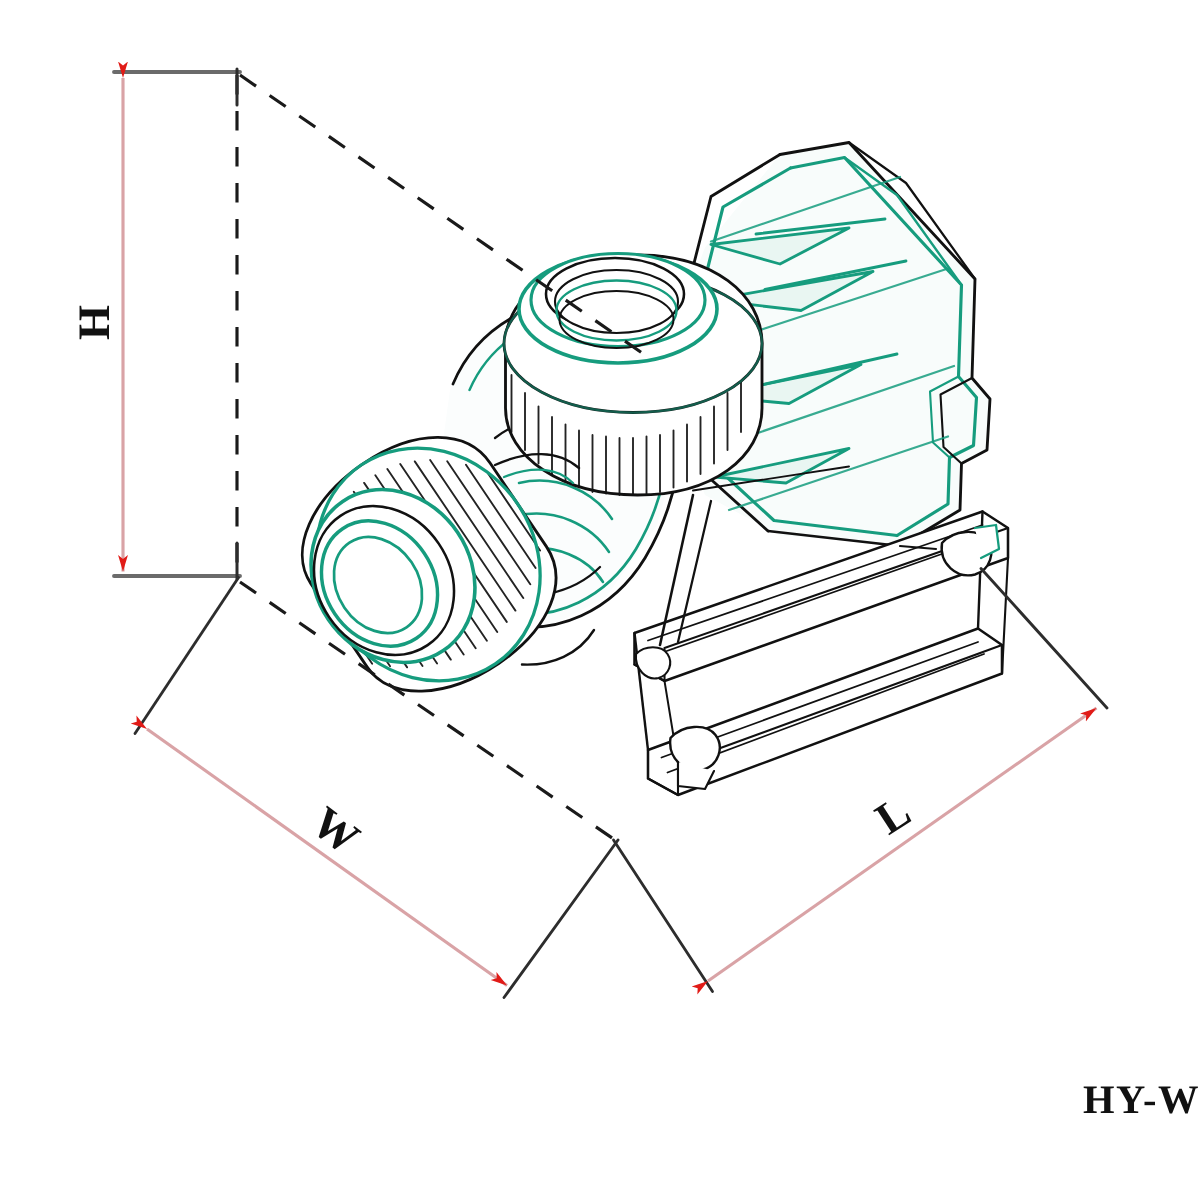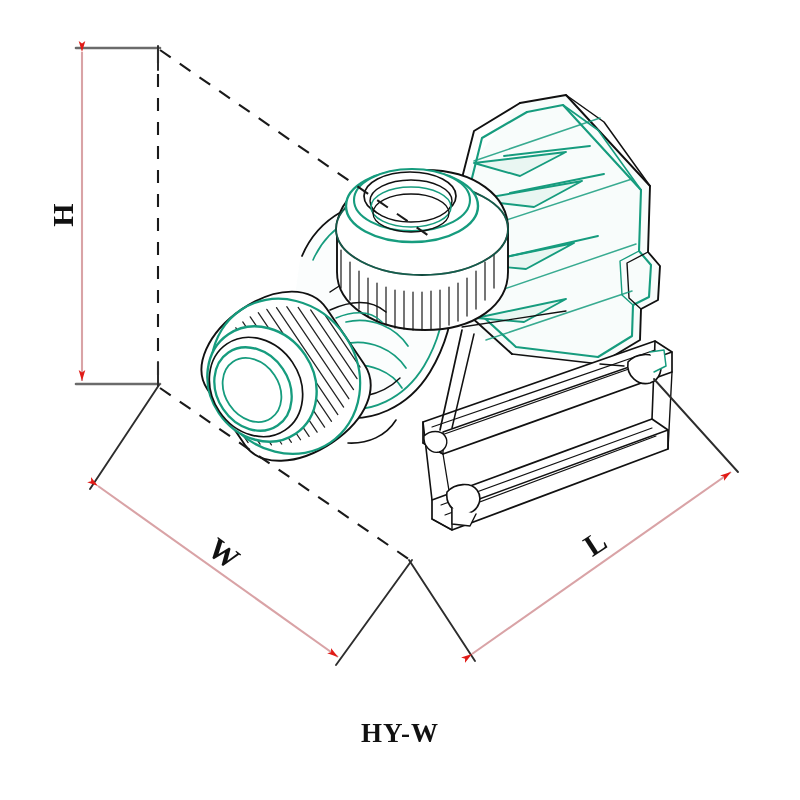--- a/index.html
+++ b/index.html
@@ -13,21 +13,21 @@
   #drawing-root{
     position:relative;
     width:800px;height:800px;
     background:#ffffff;
   }
   #tech-svg{display:block;width:800px;height:800px;}
   .model-label{
     position:absolute;
     left:0;top:718px;
     width:800px;
-    text-align:center;
+    text-align:right;
     font-family:"Liberation Serif", serif;
     font-size:27px;
     font-weight:700;
     letter-spacing:1px;
     color:#111111;
     user-select:none;
   }
 </style>
 </head>
 <body>

